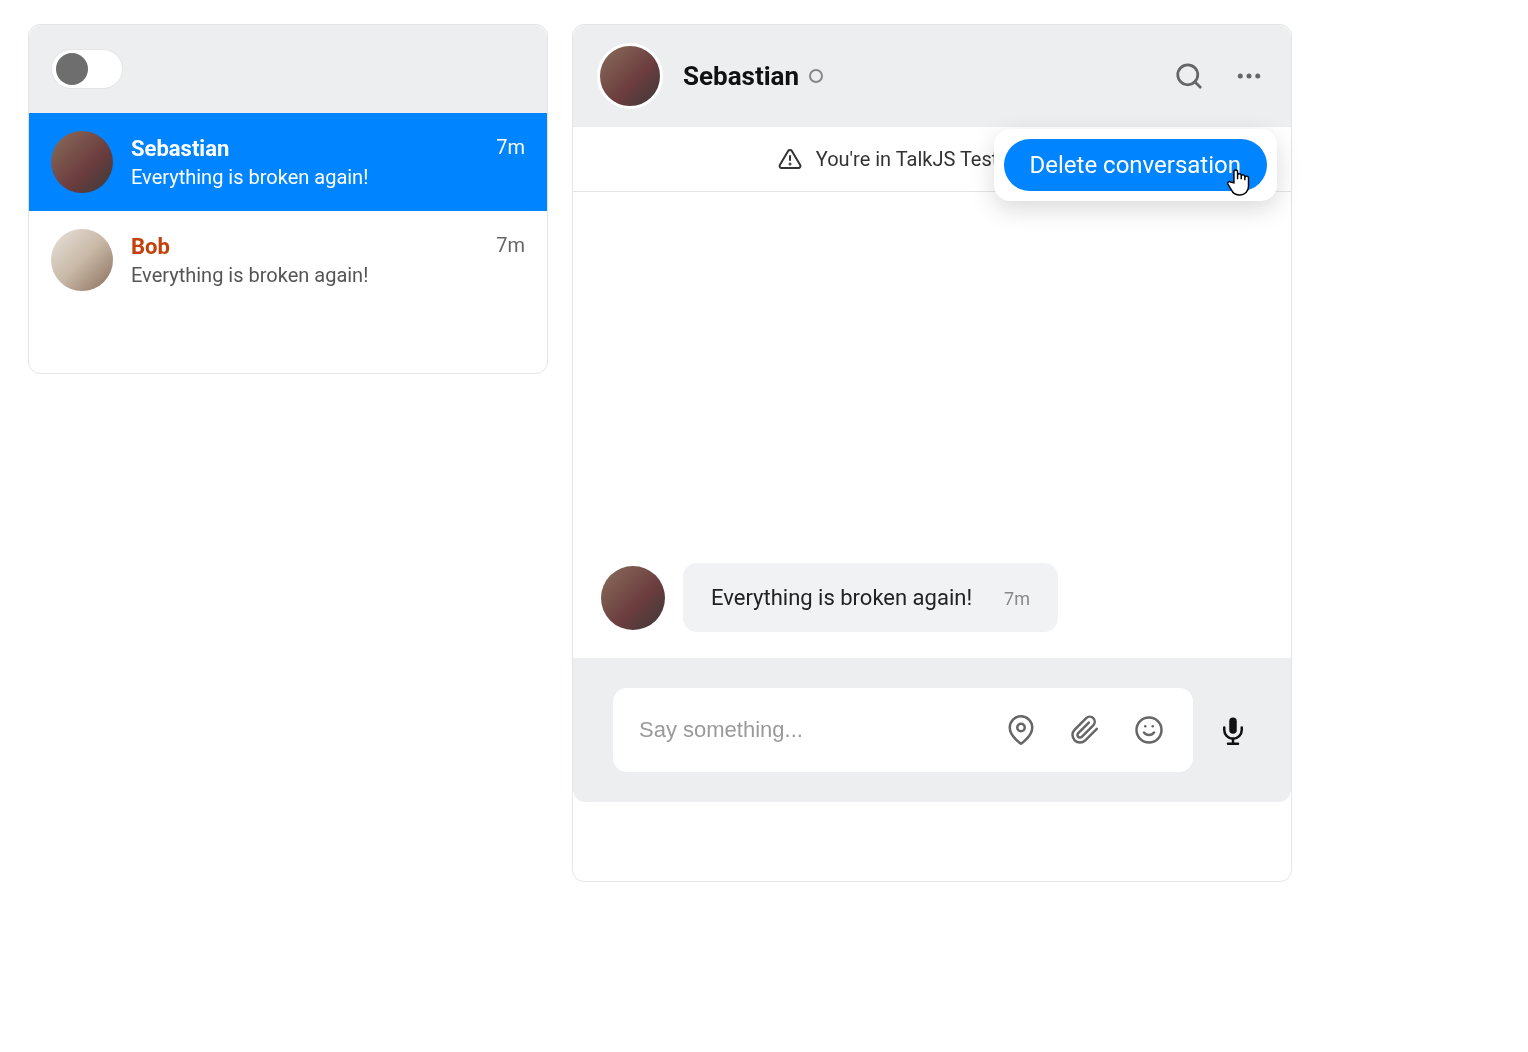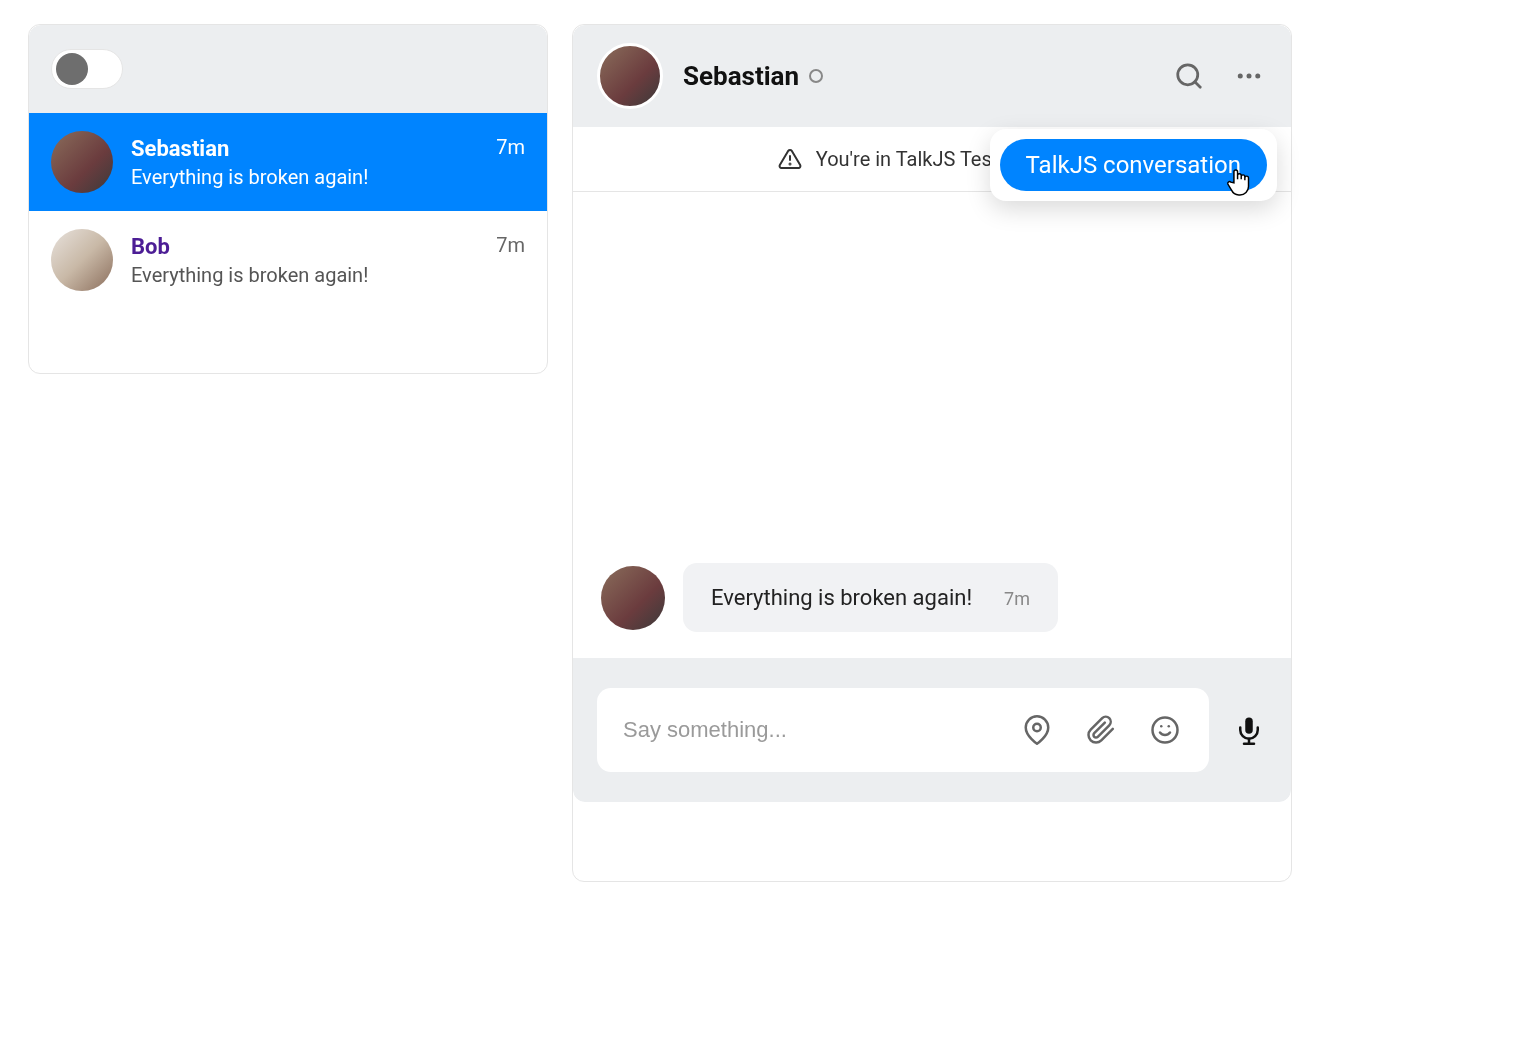--- a/index.html
+++ b/index.html
@@ -107,21 +107,21 @@
       gap: 4px;
     }
     .conv-name {
       font-size: 22px;
       font-weight: 700;
     }
     .conv-preview {
       font-size: 20px;
       font-weight: 400;
     }
-    .conv-item.unselected .conv-name { color: #4c1d95; }
+    .conv-item.unselected .conv-name { color: #c2410c; }
     .conv-item.unselected .conv-preview { color: #555; }
     .conv-time {
       font-size: 20px;
       align-self: flex-start;
       margin-top: 4px;
     }
     .conv-item.selected .conv-time { color: #ffffff; }
     .conv-item.unselected .conv-time { color: #666; }
 
     
@@ -247,21 +247,21 @@
       color: #222;
     }
     .bubble-time {
       font-size: 18px;
       color: #888;
     }
 
     
     .input-area {
       background: #eceef0;
-      padding: 30px 24px;
+      padding: 30px 40px;
       display: flex;
       align-items: center;
       gap: 22px;
       border-bottom-left-radius: 12px;
       border-bottom-right-radius: 12px;
     }
     .input-box {
       flex: 1;
       background: #ffffff;
       border-radius: 14px;
@@ -394,20 +394,20 @@
             <path d="M12 2a3 3 0 0 0-3 3v7a3 3 0 0 0 6 0V5a3 3 0 0 0-3-3z"></path>
             <path d="M19 10v2a7 7 0 0 1-14 0v-2" fill="none" stroke="currentColor" stroke-width="2" stroke-linecap="round"></path>
             <line x1="12" y1="19" x2="12" y2="23" stroke="currentColor" stroke-width="2" stroke-linecap="round"></line>
             <line x1="8" y1="23" x2="16" y2="23" stroke="currentColor" stroke-width="2" stroke-linecap="round"></line>
           </svg>
       </div>
     </div>
   </div>
 
   <div class="popmenu">
-    <div class="popmenu-item">TalkJS conversation</div>
+    <div class="popmenu-item">Delete conversation</div>
   </div>
   <div class="hand-cursor">
     <svg width="30" height="34" viewBox="0 0 24 28">
       <path d="M7 13 L7 4 a1.5 1.5 0 0 1 3 0 L10 10 L10 7 a1.5 1.5 0 0 1 3 0 L13 10 L13 8 a1.5 1.5 0 0 1 3 0 L16 11 L16 9 a1.5 1.5 0 0 1 3 0 L19 16 a7 7 0 0 1 -7 7 h-1 a7 7 0 0 1 -6 -4 L2 14 a1.5 1.5 0 0 1 2.5 -1.5 Z" fill="#ffffff" stroke="#000" stroke-width="1.2"></path>
     </svg>
   </div>
 </div>
 
 </body></html>

